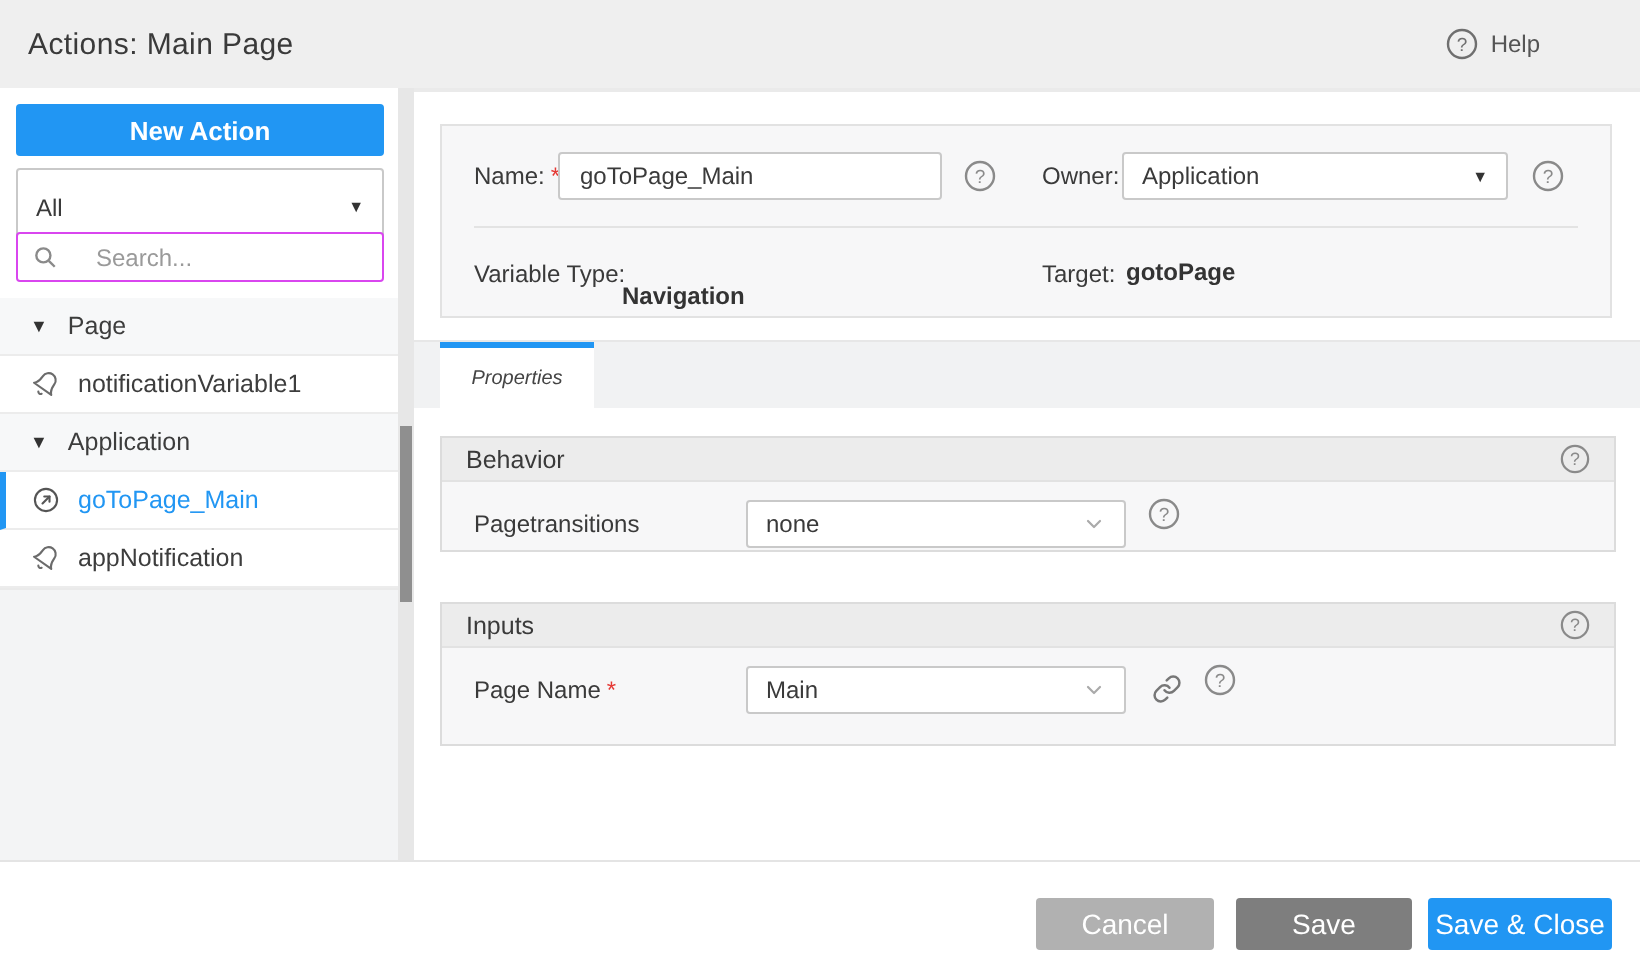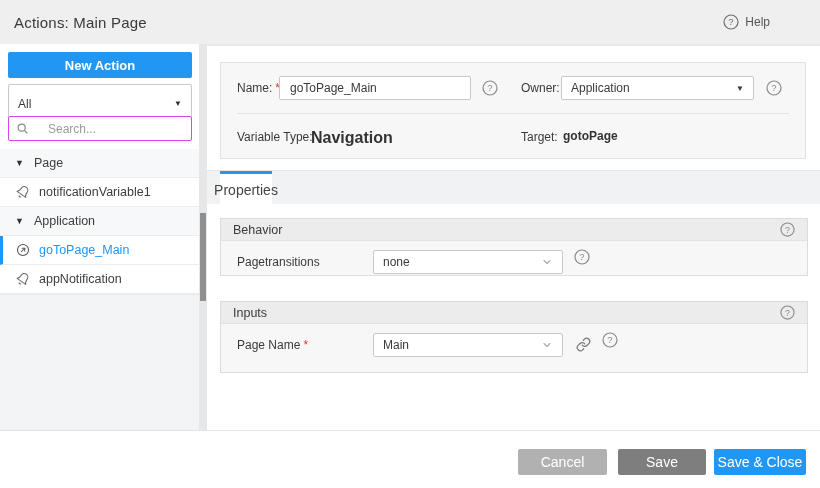--- a/index.html
+++ b/index.html
@@ -45,26 +45,26 @@
   .row1 { position:absolute; left:0; top:13px; width:100%; height:24px; }
   .name-label  { position:absolute; left:16px; top:5px; }
   .text-input { position:absolute; left:58px; top:0; width:192px; height:24px; border:1px solid #c9c9c9; border-radius:2px; background:#fff; font-size:12px; color:#3a3a3a; padding:0 10px; font-family:inherit; outline:none; }
   .owner-label { position:absolute; left:300px; top:5px; }
   .owner-select { position:absolute; left:340px; top:0; width:193px; height:24px; background:#fff; border:1px solid #c9c9c9; border-radius:2px; display:flex; align-items:center; padding:0 9px; font-size:12px; color:#3a3a3a; cursor:pointer; }
   .hc-1 { position:absolute; left:261px; top:4px; }
   .hc-2 { position:absolute; left:545px; top:4px; }
   .panel-divider { position:absolute; left:16px; right:16px; top:50px; border-top:1px solid #e3e3e3; }
   .row2 { position:absolute; left:0; top:66px; width:100%; height:16px; }
   .vt-label { position:absolute; left:16px; top:1px; }
-  .vt-value { position:absolute; left:90px; top:0; font-size:16px; font-weight:bold; color:#333; }
+  .vt-value { position:absolute; left:90px; top:12px; font-size:12px; font-weight:bold; color:#333; }
   .tg-label { position:absolute; left:300px; top:1px; }
   .tg-value { position:absolute; left:342px; top:0; font-size:12px; font-weight:bold; color:#333; }
 
   .tab-strip { position:absolute; left:0; top:124px; width:613px; height:34px; background:#f1f2f3; border-top:1px solid #e7e7e7; }
-  .tab { position:absolute; left:13px; top:0; width:52px; height:34px; background:#fff; border-top:3px solid #2196f3; display:flex; align-items:center; justify-content:center; font-size:14px; color:#444; cursor:pointer; }
+  .tab { position:absolute; left:13px; top:0; width:77px; height:34px; background:#fff; border-top:3px solid #2196f3; display:flex; align-items:center; justify-content:center; font-size:10px; color:#444; cursor:pointer;font-style:italic; }
 
   .section { position:absolute; left:13px; width:588px; background:#f7f7f8; border:1px solid #dcdcdc; }
   .section.behavior { top:172px; height:58px; }
   .section.inputs   { top:255px; height:72px; }
   .section-header { height:22px; background:#ececec; border-bottom:1px solid #e2e2e2; display:flex; align-items:center; padding:0 12px; font-size:12.5px; color:#3a3a3a; }
   .section-help { margin-left:auto; cursor:pointer; display:flex; align-items:center; }
   .sec-label { position:absolute; left:16px; top:36px; font-size:12px; color:#3a3a3a; }
   .combo { position:absolute; left:152px; top:31px; width:190px; height:24px; background:#fff; border:1px solid #c9c9c9; border-radius:2px; display:flex; align-items:center; padding:0 9px; font-size:12px; color:#3a3a3a; cursor:pointer; }
   .combo .chev { margin-left:auto; display:flex; align-items:center; }
   .combo-help-b { position:absolute; left:353px; top:30px; cursor:pointer; }

